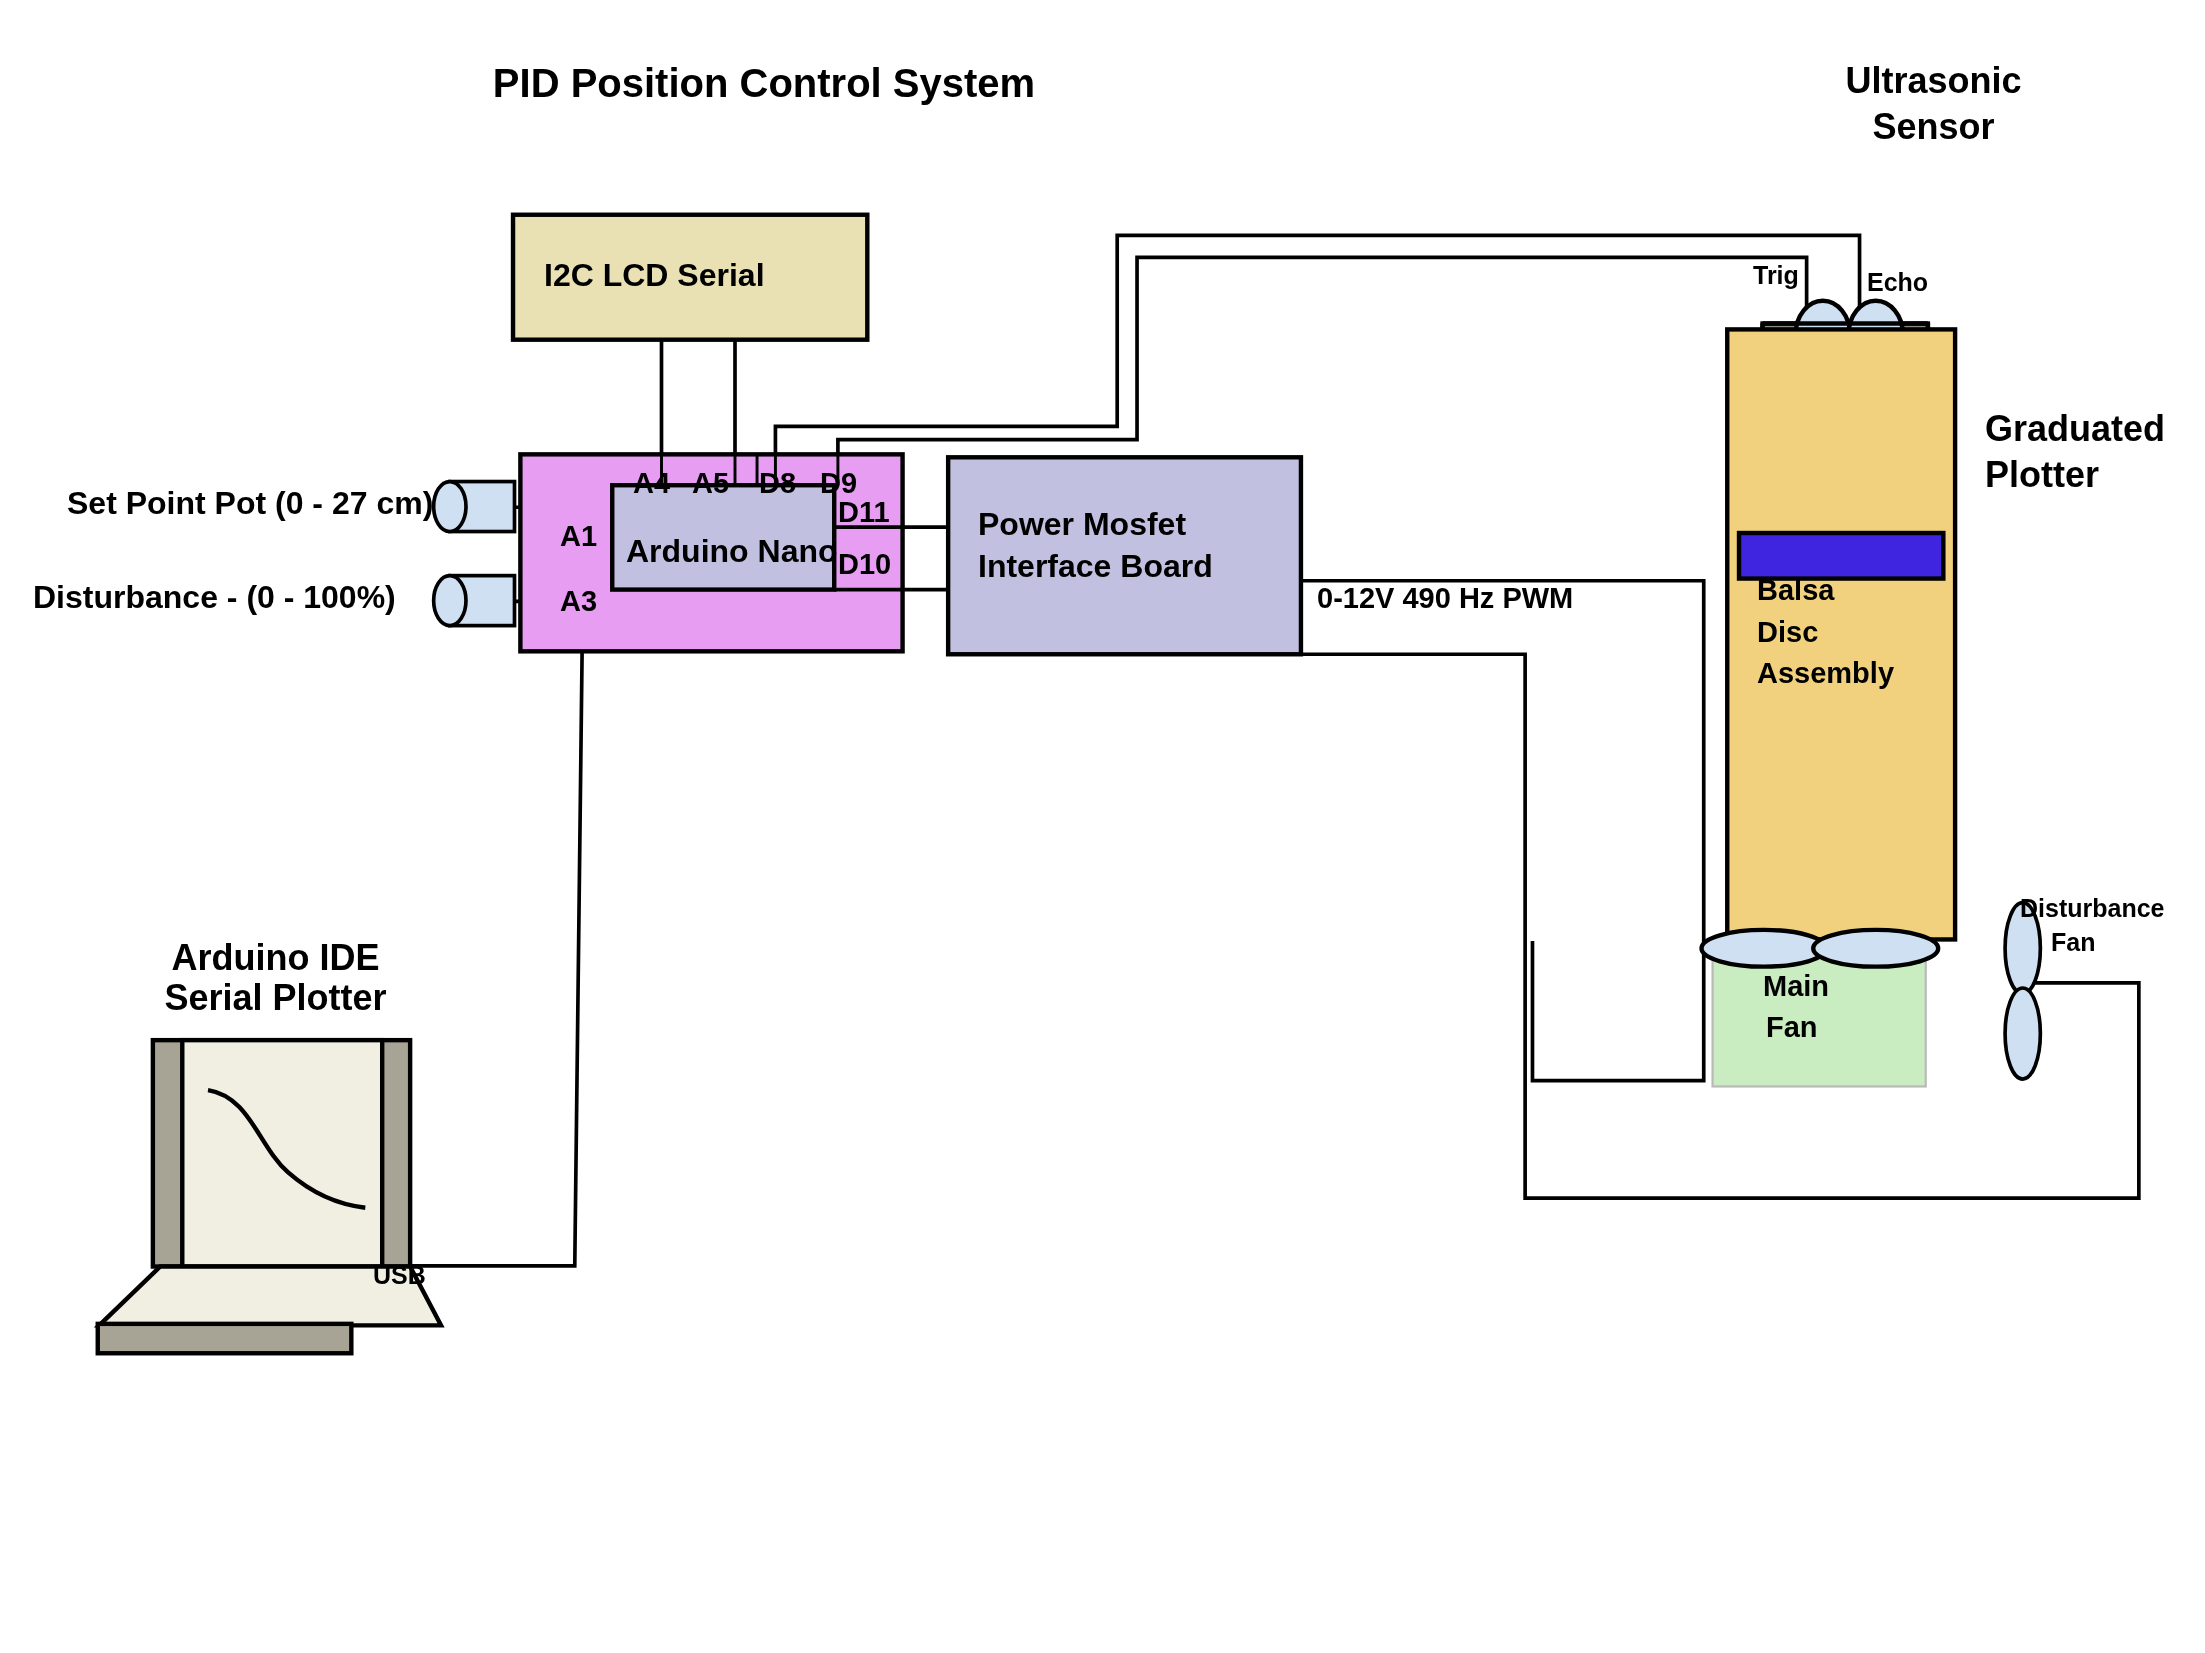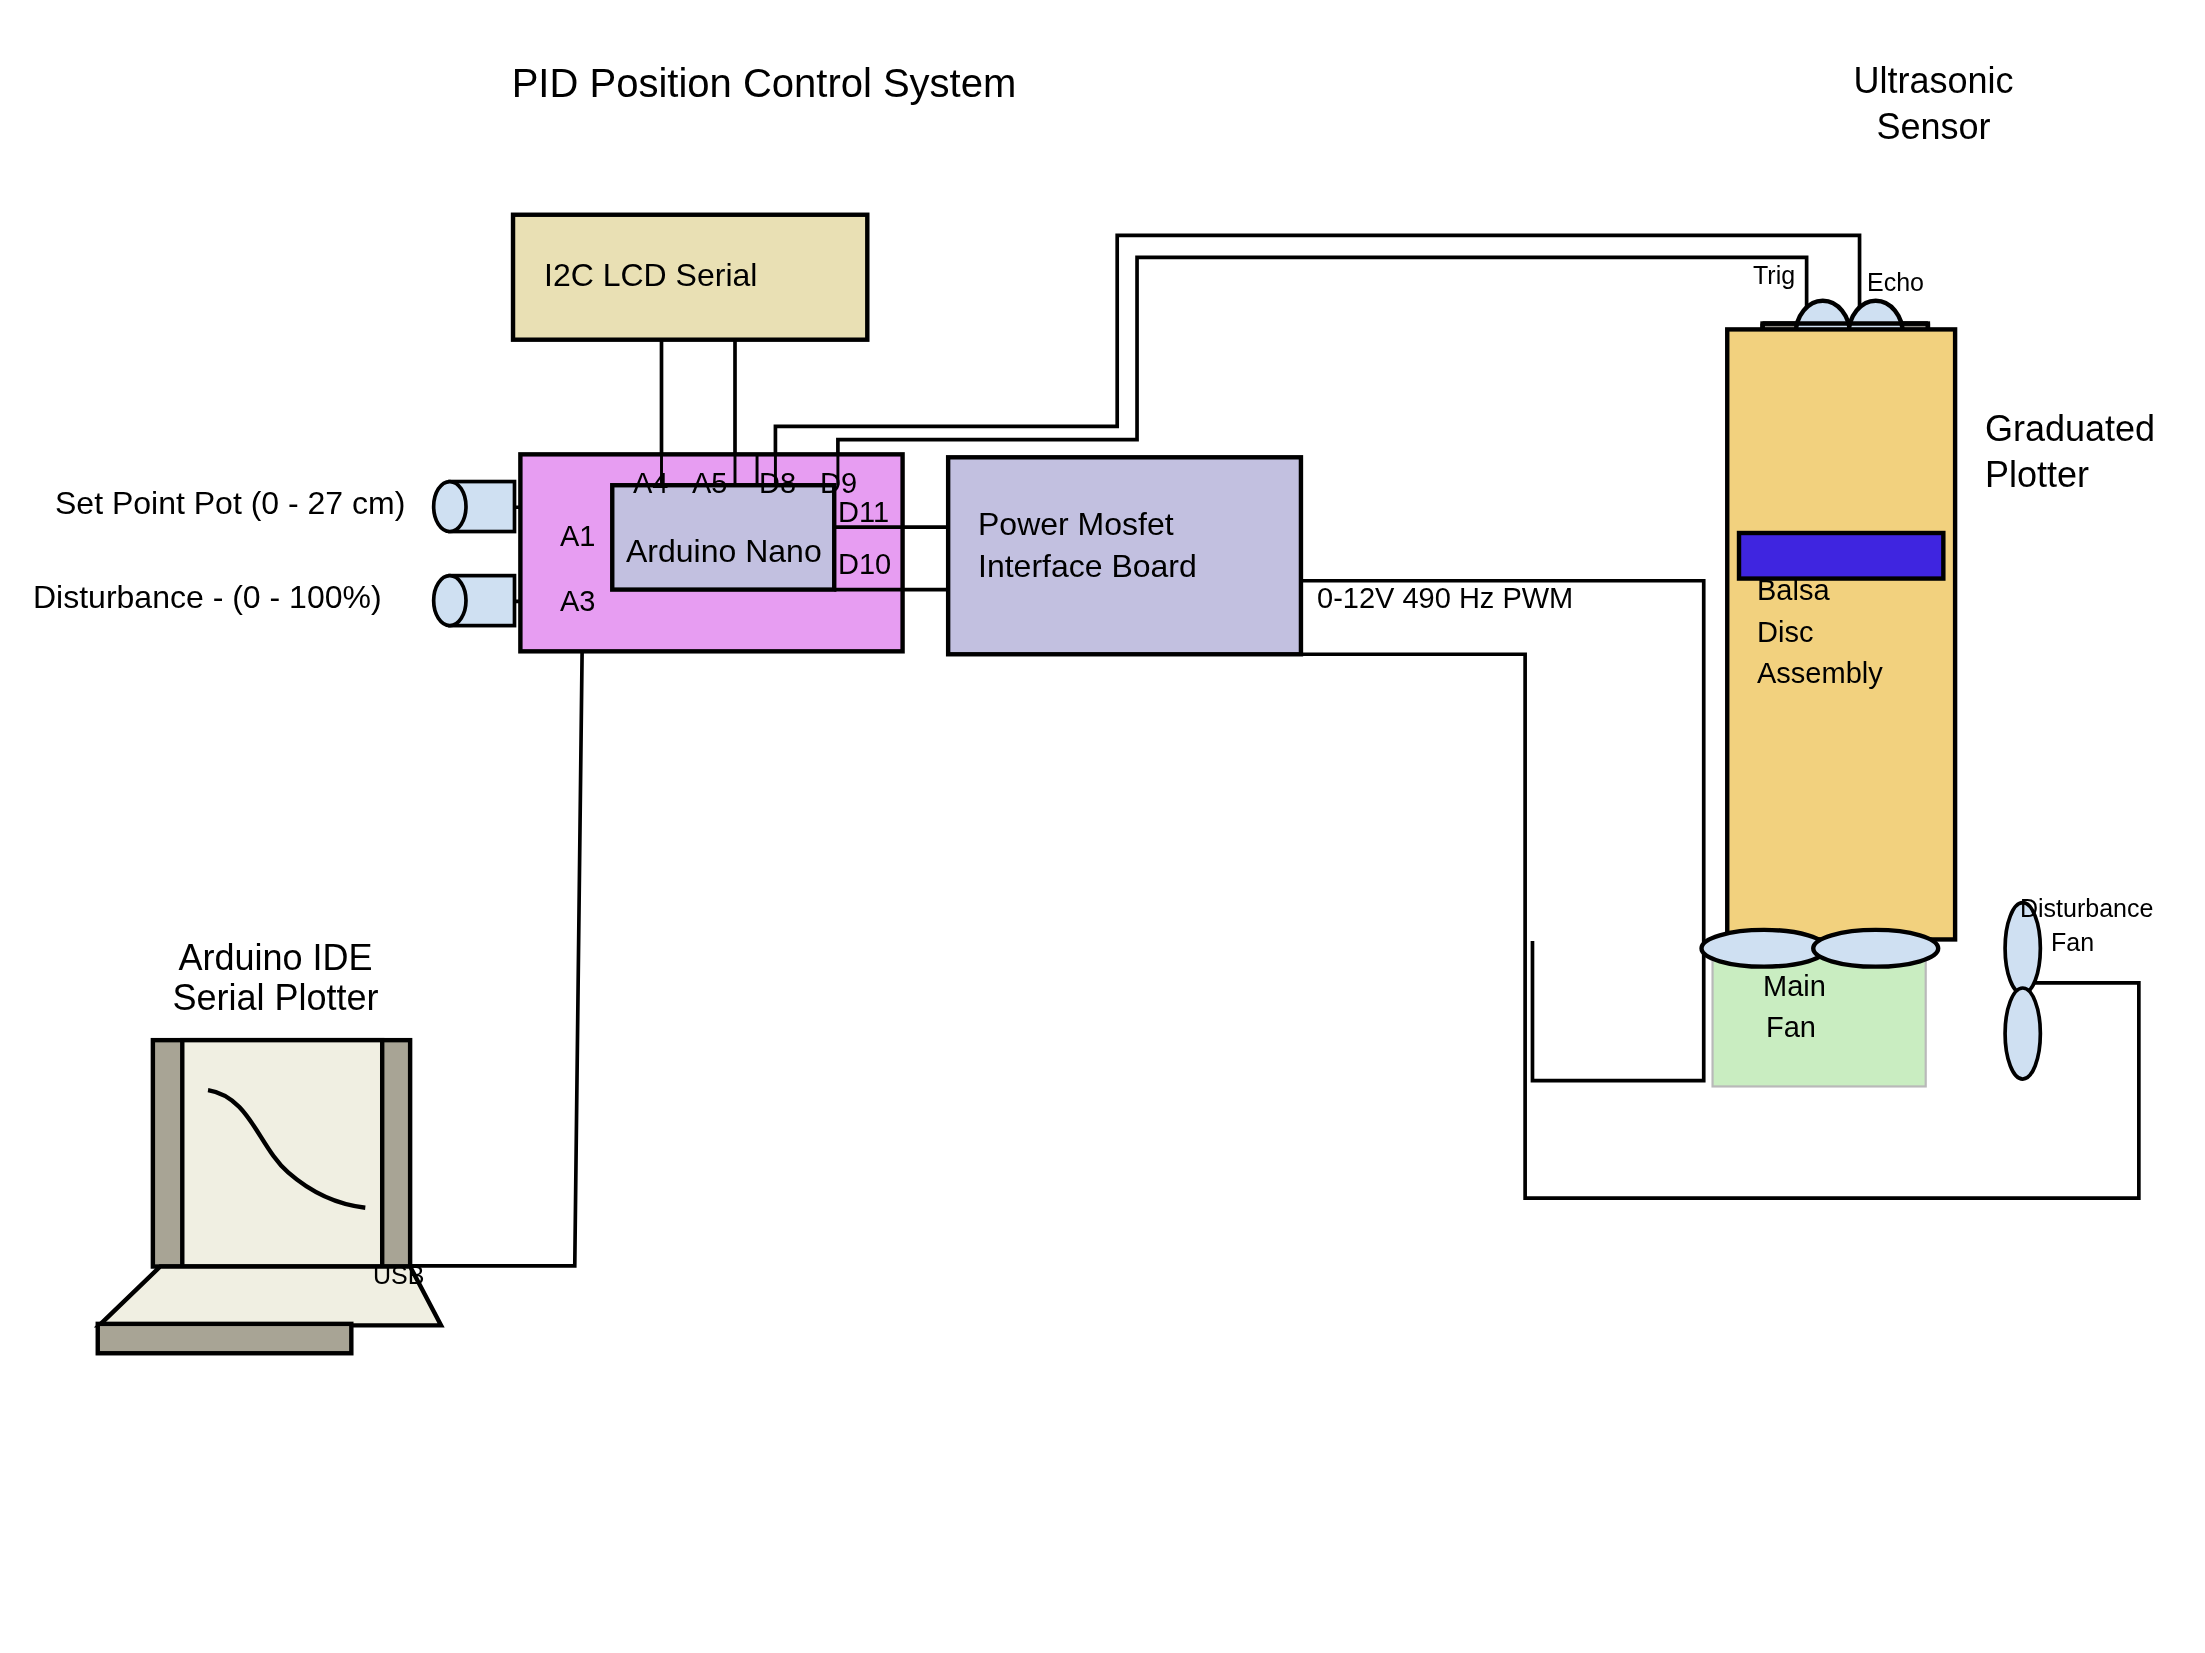--- a/index.html
+++ b/index.html
@@ -4,21 +4,21 @@
 <title>PID Position Control System</title>
 <style>
   html,body{margin:0;padding:0;background:#ffffff;}
   body{
     width:2205px;height:1654px;
     font-family:"Liberation Sans", sans-serif;
     color:#000000;
     overflow:hidden;
     position:relative;
   }
-  #stage{position:absolute;left:0;top:0;width:2205px;height:1508px;}
+  #stage{position:absolute;left:0;top:0;width:2205px;height:1508px;font-weight:bold;}
   svg#diagram{position:absolute;left:0;top:0;width:2205px;height:1654px;}
 
   .lbl{position:absolute;white-space:pre;line-height:1.18;}
   .t-title{font-size:40px;}
   .t-big{font-size:36px;}
   .t-med{font-size:32px;}
   .t-sm{font-size:29px;}
   .t-xs{font-size:25px;}
   .ctr{text-align:center;}
 </style>
@@ -126,21 +126,21 @@
 
   <div class="lbl t-sm" style="left:633px;top:466px;">A4</div>
   <div class="lbl t-sm" style="left:692px;top:466px;">A5</div>
   <div class="lbl t-sm" style="left:759px;top:466px;">D8</div>
   <div class="lbl t-sm" style="left:820px;top:466px;">D9</div>
   <div class="lbl t-sm" style="left:838px;top:495px;">D11</div>
   <div class="lbl t-sm" style="left:838px;top:547px;">D10</div>
   <div class="lbl t-sm" style="left:560px;top:519px;">A1</div>
   <div class="lbl t-sm" style="left:560px;top:584px;">A3</div>
 
-  <div class="lbl t-med" style="left:55px;top:485px;">Set Point Pot (0 - 27 cm)</div>
+  <div class="lbl t-med" style="left:67px;top:485px;">Set Point Pot (0 - 27 cm)</div>
   <div class="lbl t-med" style="left:33px;top:579px;">Disturbance - (0 - 100%)</div>
 
   <div class="lbl t-sm" style="left:1317px;top:581px;">0-12V 490 Hz PWM</div>
 
   <div class="lbl t-big ctr" style="left:1816px;top:60px;width:235px;">Ultrasonic</div>
   <div class="lbl t-big ctr" style="left:1816px;top:106px;width:235px;">Sensor</div>
 
   <div class="lbl t-xs" style="left:1753px;top:261px;">Trig</div>
   <div class="lbl t-xs" style="left:1867px;top:268px;">Echo</div>
 

